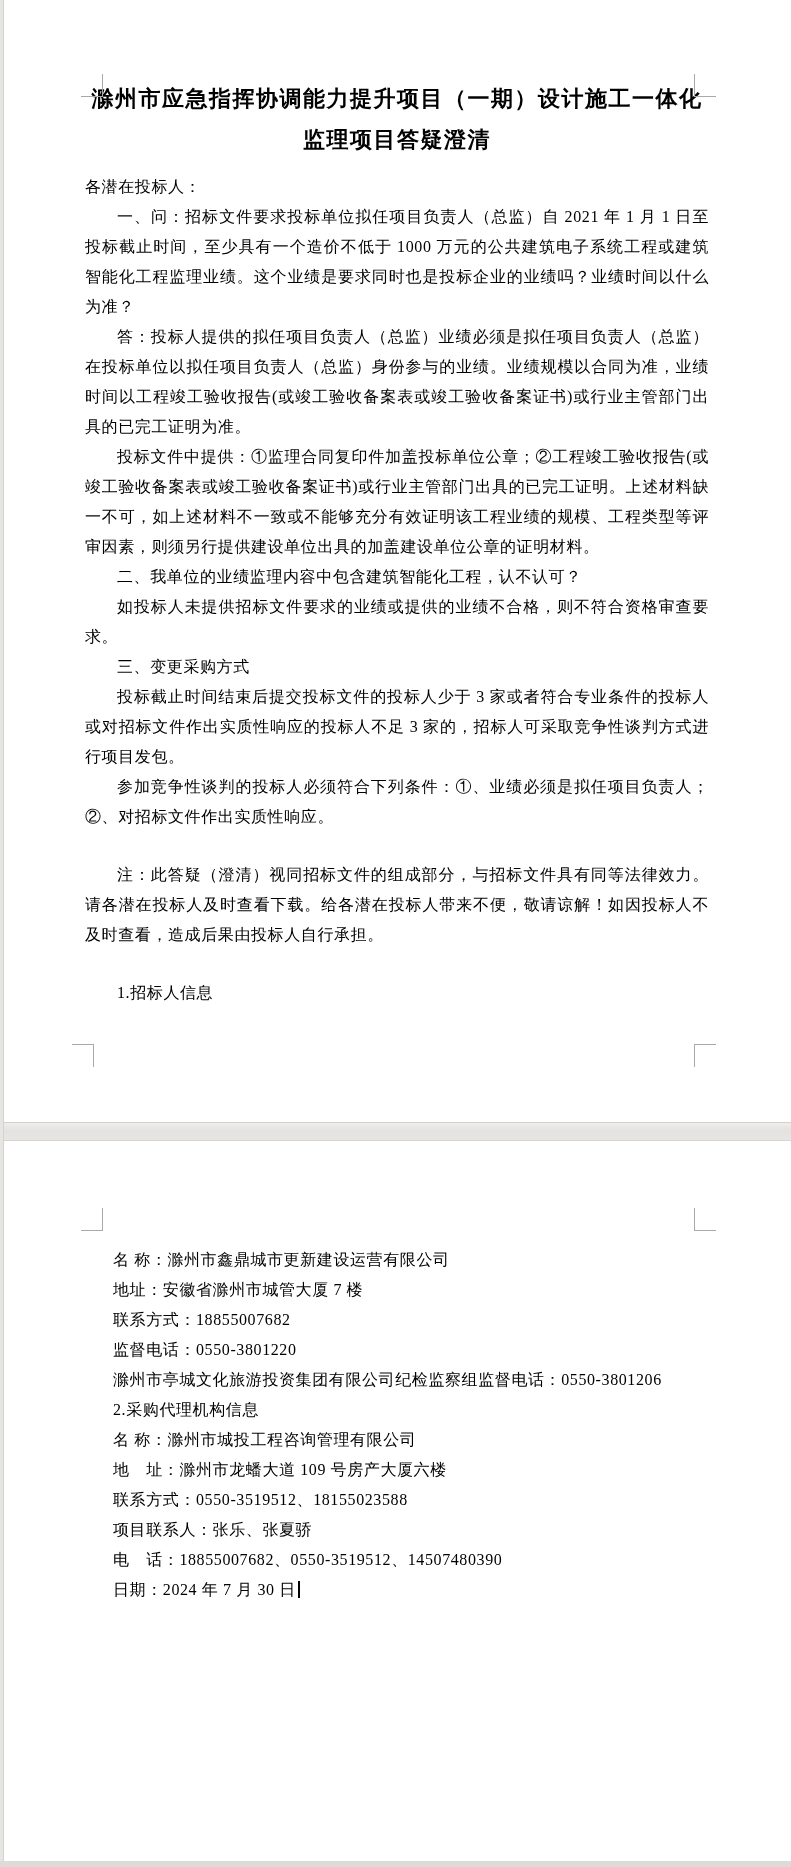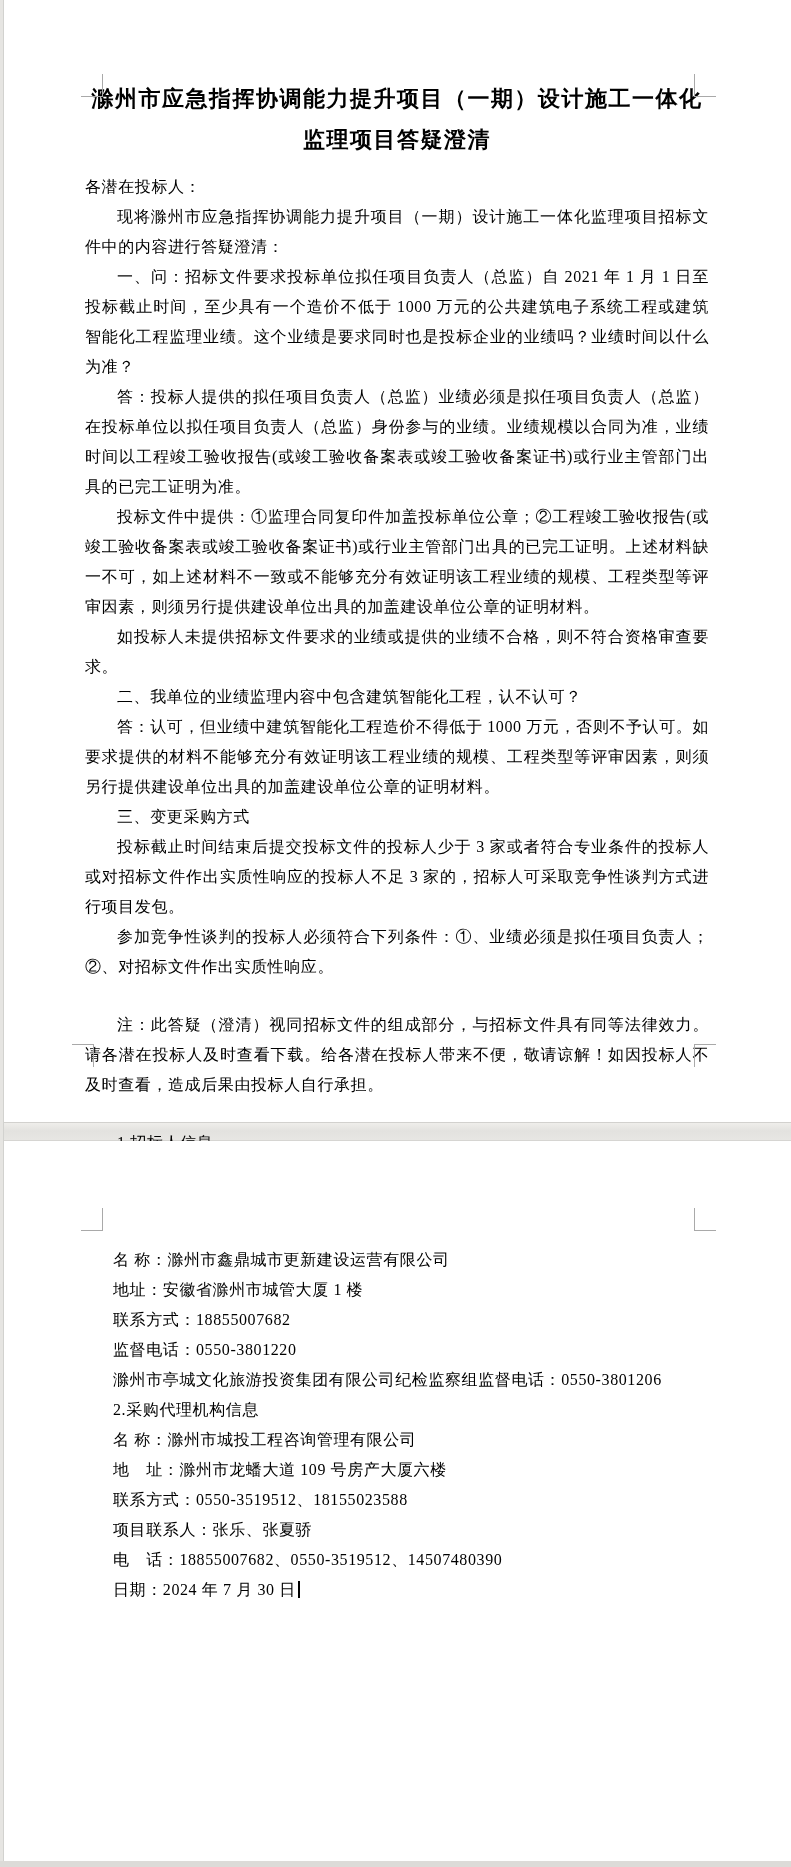--- a/index.html
+++ b/index.html
@@ -60,42 +60,40 @@
 <div class="crop tr" style="left:694px;top:1208px;"></div>
 
 <div class="page page1">
   <div class="content">
     <div class="title">
       <div>滁州市应急指挥协调能力提升项目（一期）设计施工一体化</div>
       <div>监理项目答疑澄清</div>
     </div>
     <div class="bodytext">
       <p class="para salutation" style="text-indent:0;">各潜在投标人：</p>
-      <p class="para">现将滁州市应急指挥协调能力提升项目（一期）设计施工一体化监理项目招标文件中的内容进行答疑澄清：</p>
       <p class="para">一、问：招标文件要求投标单位拟任项目负责人（总监）自 2021 年 1 月 1 日至投标截止时间，至少具有一个造价不低于 1000 万元的公共建筑电子系统工程或建筑智能化工程监理业绩。这个业绩是要求同时也是投标企业的业绩吗？业绩时间以什么为准？</p>
       <p class="para">答：投标人提供的拟任项目负责人（总监）业绩必须是拟任项目负责人（总监）在投标单位以拟任项目负责人（总监）身份参与的业绩。业绩规模以合同为准，业绩时间以工程竣工验收报告(或竣工验收备案表或竣工验收备案证书)或行业主管部门出具的已完工证明为准。</p>
       <p class="para">投标文件中提供：①监理合同复印件加盖投标单位公章；②工程竣工验收报告(或竣工验收备案表或竣工验收备案证书)或行业主管部门出具的已完工证明。上述材料缺一不可，如上述材料不一致或不能够充分有效证明该工程业绩的规模、工程类型等评审因素，则须另行提供建设单位出具的加盖建设单位公章的证明材料。</p>
+      <p class="para">二、我单位的业绩监理内容中包含建筑智能化工程，认不认可？</p>
       <p class="para">如投标人未提供招标文件要求的业绩或提供的业绩不合格，则不符合资格审查要求。</p>
-      <p class="para">二、我单位的业绩监理内容中包含建筑智能化工程，认不认可？</p>
-      <p class="para">答：认可，但业绩中建筑智能化工程造价不得低于 1000 万元，否则不予认可。如要求提供的材料不能够充分有效证明该工程业绩的规模、工程类型等评审因素，则须另行提供建设单位出具的加盖建设单位公章的证明材料。</p>
       <p class="para">三、变更采购方式</p>
       <p class="para">投标截止时间结束后提交投标文件的投标人少于 3 家或者符合专业条件的投标人或对招标文件作出实质性响应的投标人不足 3 家的，招标人可采取竞争性谈判方式进行项目发包。</p>
       <p class="para">参加竞争性谈判的投标人必须符合下列条件：①、业绩必须是拟任项目负责人；②、对招标文件作出实质性响应。</p>
       <div class="spacer"></div>
       <p class="para">注：此答疑（澄清）视同招标文件的组成部分，与招标文件具有同等法律效力。请各潜在投标人及时查看下载。给各潜在投标人带来不便，敬请谅解！如因投标人不及时查看，造成后果由投标人自行承担。</p>
       <div class="spacer"></div>
       <p class="para">1.招标人信息</p>
     </div>
   </div>
 </div>
 
 <div class="page page2">
   <div class="p2content bodytext">
     <p class="infoline">名 称：滁州市鑫鼎城市更新建设运营有限公司</p>
-    <p class="infoline">地址：安徽省滁州市城管大厦 1 楼</p>
+    <p class="infoline">地址：安徽省滁州市城管大厦 7 楼</p>
     <p class="infoline">联系方式：18855007682</p>
     <p class="infoline">监督电话：0550-3801220</p>
     <p class="infoline">滁州市亭城文化旅游投资集团有限公司纪检监察组监督电话：0550-3801206</p>
     <p class="infoline">2.采购代理机构信息</p>
     <p class="infoline">名 称：滁州市城投工程咨询管理有限公司</p>
     <p class="infoline">地　址：滁州市龙蟠大道 109 号房产大厦六楼</p>
     <p class="infoline">联系方式：0550-3519512、18155023588</p>
     <p class="infoline">项目联系人：张乐、张夏骄</p>
     <p class="infoline">电　话：18855007682、0550-3519512、14507480390</p>
     <p class="infoline"><span>日期：2024 年 7 月 30 日</span><span class="cursor"></span></p>

